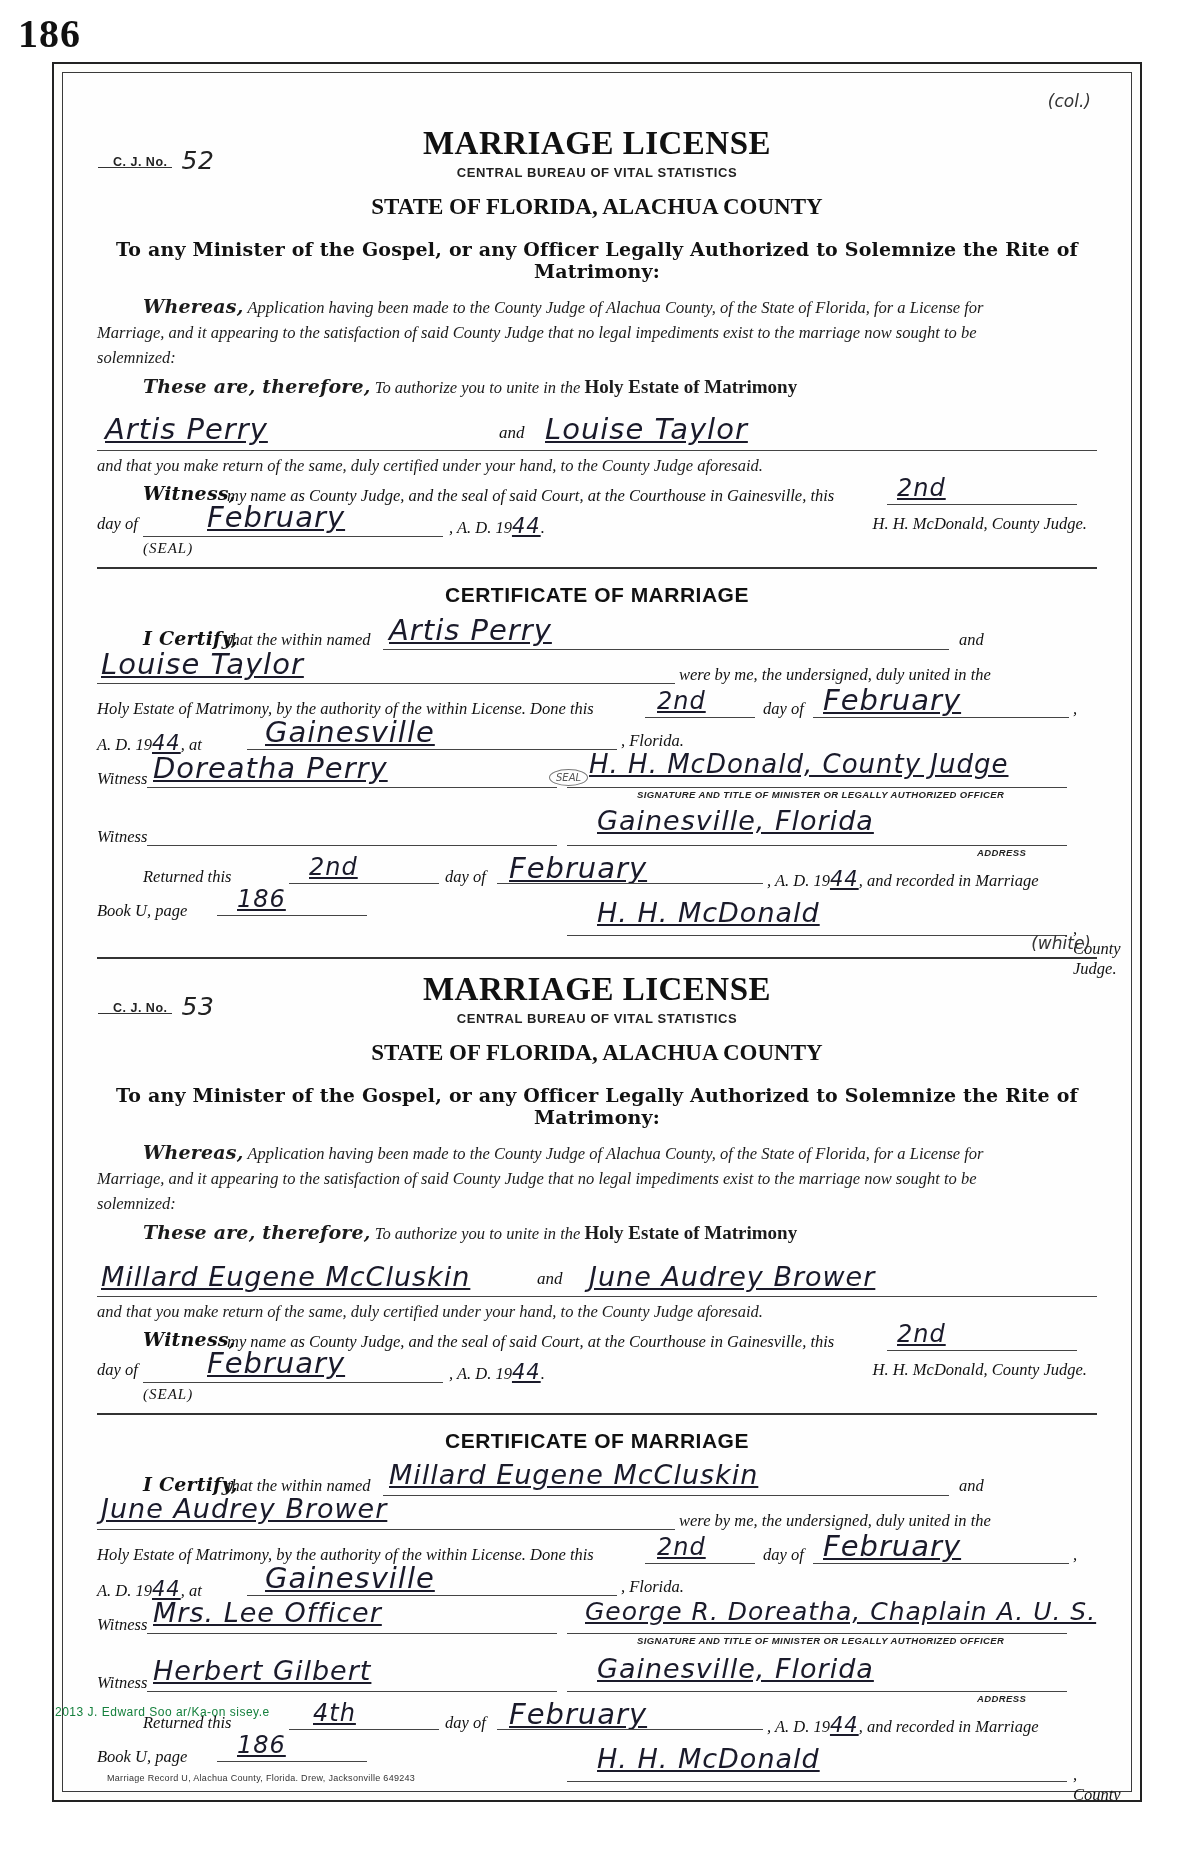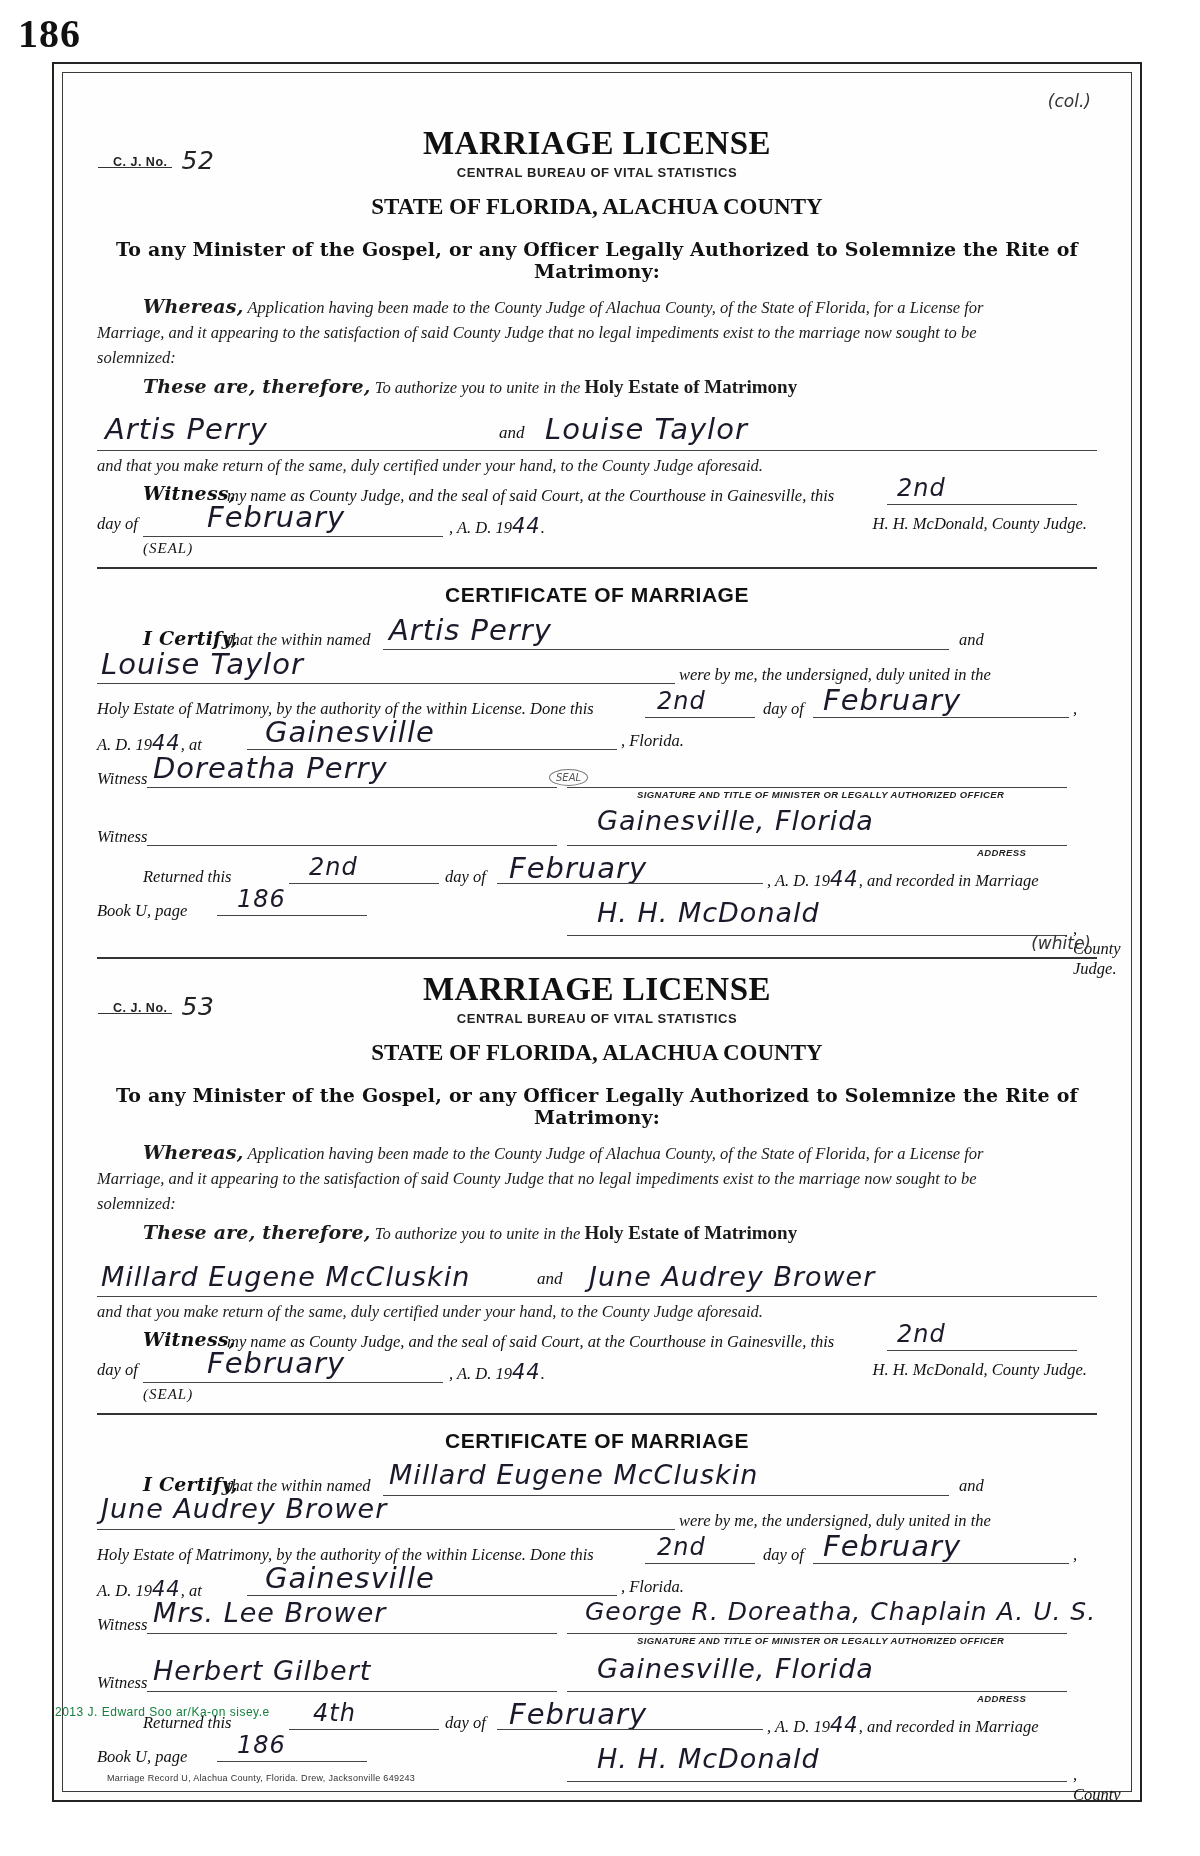--- a/index.html
+++ b/index.html
@@ -135,20 +135,21 @@
   }
   .indent { padding-left: 46px; }
 
   .hand {
     font-family: "DejaVu Sans", sans-serif;
     font-style: italic;
     font-size: 29px;
     color: #1a1a2a;
     letter-spacing: 1px;
     white-space: nowrap;
+    text-decoration: underline;
   }
   .hand.sm { font-size: 24px; }
   .hand.xs { font-size: 20px; margin-top: 40px; }
 
   .namerow {
     position: relative;
     height: 46px;
     border-bottom: 1px solid #444;
     margin-top: 4px;
   }
@@ -322,20 +323,21 @@
         <span class="abs" style="left:0px;top:116px;">
           <span>A. D. 19</span><span class="hand xs" style="font-size:21px;">44</span><span>, at</span>
         </span>
         <span class="hand abs" style="left:168px;top:100px;">Gainesville</span>
         <div class="underline-seg" style="left:150px;top:134px;width:370px;"></div>
         <span class="abs" style="left:524px;top:116px;">, Florida.</span>
 
         <span class="abs" style="left:0px;top:154px;">Witness</span>
         <span class="hand abs" style="left:56px;top:136px;">Doreatha Perry</span>
         <div class="underline-seg" style="left:50px;top:172px;width:410px;"></div>
+        <span class="hand abs" style="left:492px;top:134px;font-size:26px;">H. H. McDonald, County Judge</span>
         <div class="underline-seg" style="left:470px;top:172px;width:500px;"></div>
         <span class="caption" style="left:540px;top:174px;">SIGNATURE AND TITLE OF MINISTER OR LEGALLY AUTHORIZED OFFICER</span>
         <span class="sealmark" style="left:452px;top:154px;border:1px solid #777;border-radius:50%;padding:2px 6px;font-size:10px;">SEAL</span>
 
         <span class="abs" style="left:0px;top:212px;">Witness</span>
         <span class="hand abs" style="left:56px;top:194px;"></span>
         <div class="underline-seg" style="left:50px;top:230px;width:410px;"></div>
         <span class="hand abs" style="left:500px;top:190px;font-size:27px;">Gainesville, Florida</span>
         <div class="underline-seg" style="left:470px;top:230px;width:500px;"></div>
         <span class="caption" style="left:880px;top:232px;">ADDRESS</span>
@@ -439,21 +441,21 @@
         <span class="abs" style="left:976px;top:84px;">,</span>
 
         <span class="abs" style="left:0px;top:116px;">
           <span>A. D. 19</span><span class="hand xs" style="font-size:21px;">44</span><span>, at</span>
         </span>
         <span class="hand abs" style="left:168px;top:100px;">Gainesville</span>
         <div class="underline-seg" style="left:150px;top:134px;width:370px;"></div>
         <span class="abs" style="left:524px;top:116px;">, Florida.</span>
 
         <span class="abs" style="left:0px;top:154px;">Witness</span>
-        <span class="hand abs" style="left:56px;top:136px;font-size:27px;">Mrs. Lee Brower</span>
+        <span class="hand abs" style="left:56px;top:136px;font-size:27px;">Mrs. Lee Officer</span>
         <div class="underline-seg" style="left:50px;top:172px;width:410px;"></div>
         <span class="hand abs" style="left:488px;top:136px;font-size:25px;">George R. Doreatha, Chaplain A. U. S.</span>
         <div class="underline-seg" style="left:470px;top:172px;width:500px;"></div>
         <span class="caption" style="left:540px;top:174px;">SIGNATURE AND TITLE OF MINISTER OR LEGALLY AUTHORIZED OFFICER</span>
 
         <span class="abs" style="left:0px;top:212px;">Witness</span>
         <span class="hand abs" style="left:56px;top:194px;font-size:27px;">Herbert Gilbert</span>
         <div class="underline-seg" style="left:50px;top:230px;width:410px;"></div>
         <span class="hand abs" style="left:500px;top:192px;font-size:27px;">Gainesville, Florida</span>
         <div class="underline-seg" style="left:470px;top:230px;width:500px;"></div>

